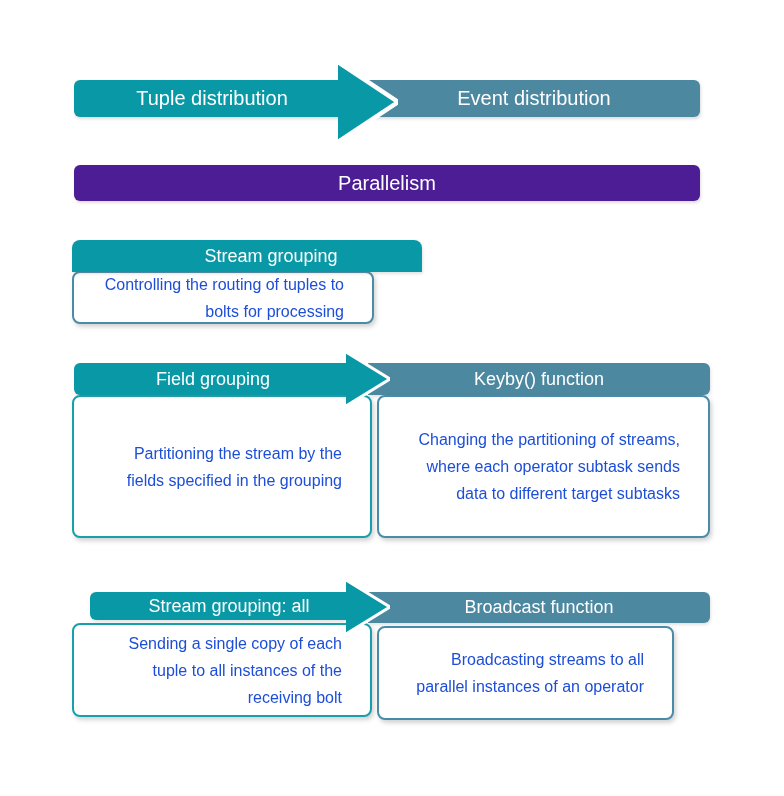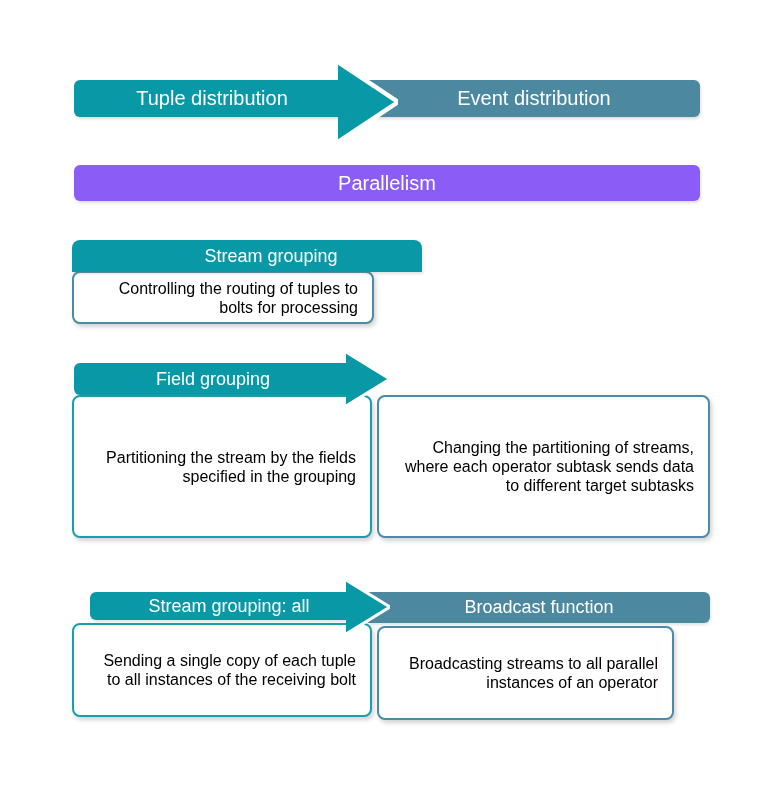--- a/index.html
+++ b/index.html
@@ -14,21 +14,21 @@
   .band {
     position: absolute;
     display: flex;
     align-items: center;
     justify-content: center;
     color: #ffffff;
     white-space: nowrap;
   }
   .teal-bg   { background: #0998A6; }
   .steel-bg  { background: #4C88A0; }
-  .orange-bg { background: #8b5cf6; }
+  .orange-bg { background: #4c1d95; }
 
   .band-large { font-size: 20px; height: 37px; top: 80px; box-shadow: 1px 2px 3px rgba(120,120,120,0.25); }
   .band-top-left  { left: 74px;  width: 276px; border-radius: 6px 0 0 6px; }
   .band-top-right { left: 368px; width: 332px; border-radius: 0 6px 6px 0; }
 
   .orange-bar {
     left: 74px; top: 165px; width: 626px; height: 36px;
     font-size: 20px; border-radius: 6px;
     box-shadow: 1px 2px 3px rgba(120,120,120,0.25);
   }
@@ -49,26 +49,26 @@
 
   .card {
     position: absolute;
     background: #ffffff;
     border: 2px solid;
     border-radius: 8px;
     display: flex;
     align-items: center;
     justify-content: center;
     text-align: center;
-    color: #000000;
+    color: #1d4ed8;
     font-size: 16px;
-    line-height: 19px;
+    line-height: 27px;
     box-shadow: 2px 3px 4px rgba(110,110,110,0.3);
     box-sizing: border-box;
-    padding: 4px 14px;
+    padding: 4px 28px;
   }
   .teal-border  { border-color: #17A0AC; }
   .steel-border { border-color: #4A8CA8; }
 
   .card-solo   { left: 72px;  top: 271px; width: 302px; height: 53px; }
   .card2-left  { left: 72px;  top: 395px; width: 300px; height: 143px; }
   .card2-right { left: 377px; top: 395px; width: 333px; height: 143px; }
   .card3-left  { left: 72px;  top: 623px; width: 300px; height: 94px; }
   .card3-right { left: 377px; top: 626px; width: 297px; height: 94px; }
 
@@ -98,20 +98,23 @@
   <div class="band teal-bg section-header hdr-solo z2">
     <span>Stream grouping</span>
   </div>
   <div class="card steel-border card-solo z1">
     <span>Controlling the routing of tuples to bolts for processing</span>
   </div>
 
   <div class="band teal-bg section-header hdr2-left z2">
     <span>Field grouping</span>
   </div>
+  <div class="band steel-bg section-header hdr2-right z1">
+    <span>Keyby() function</span>
+  </div>
   <svg class="arrowhead arrow-2" width="44" height="54" viewBox="0 0 60 80" preserveAspectRatio="none">
     <polygon points="0,0 60,40 0,80" fill="#0998A6"></polygon>
     <polyline points="0,0 60,40 0,80" fill="none" stroke="#ffffff" stroke-width="4.5"></polyline>
   </svg>
   <div class="card teal-border card2-left z1">
     <span>Partitioning the stream by the fields specified in the grouping</span>
   </div>
   <div class="card steel-border card2-right z1">
     <span>Changing the partitioning of streams, where each operator subtask sends data to different target subtasks</span>
   </div>

